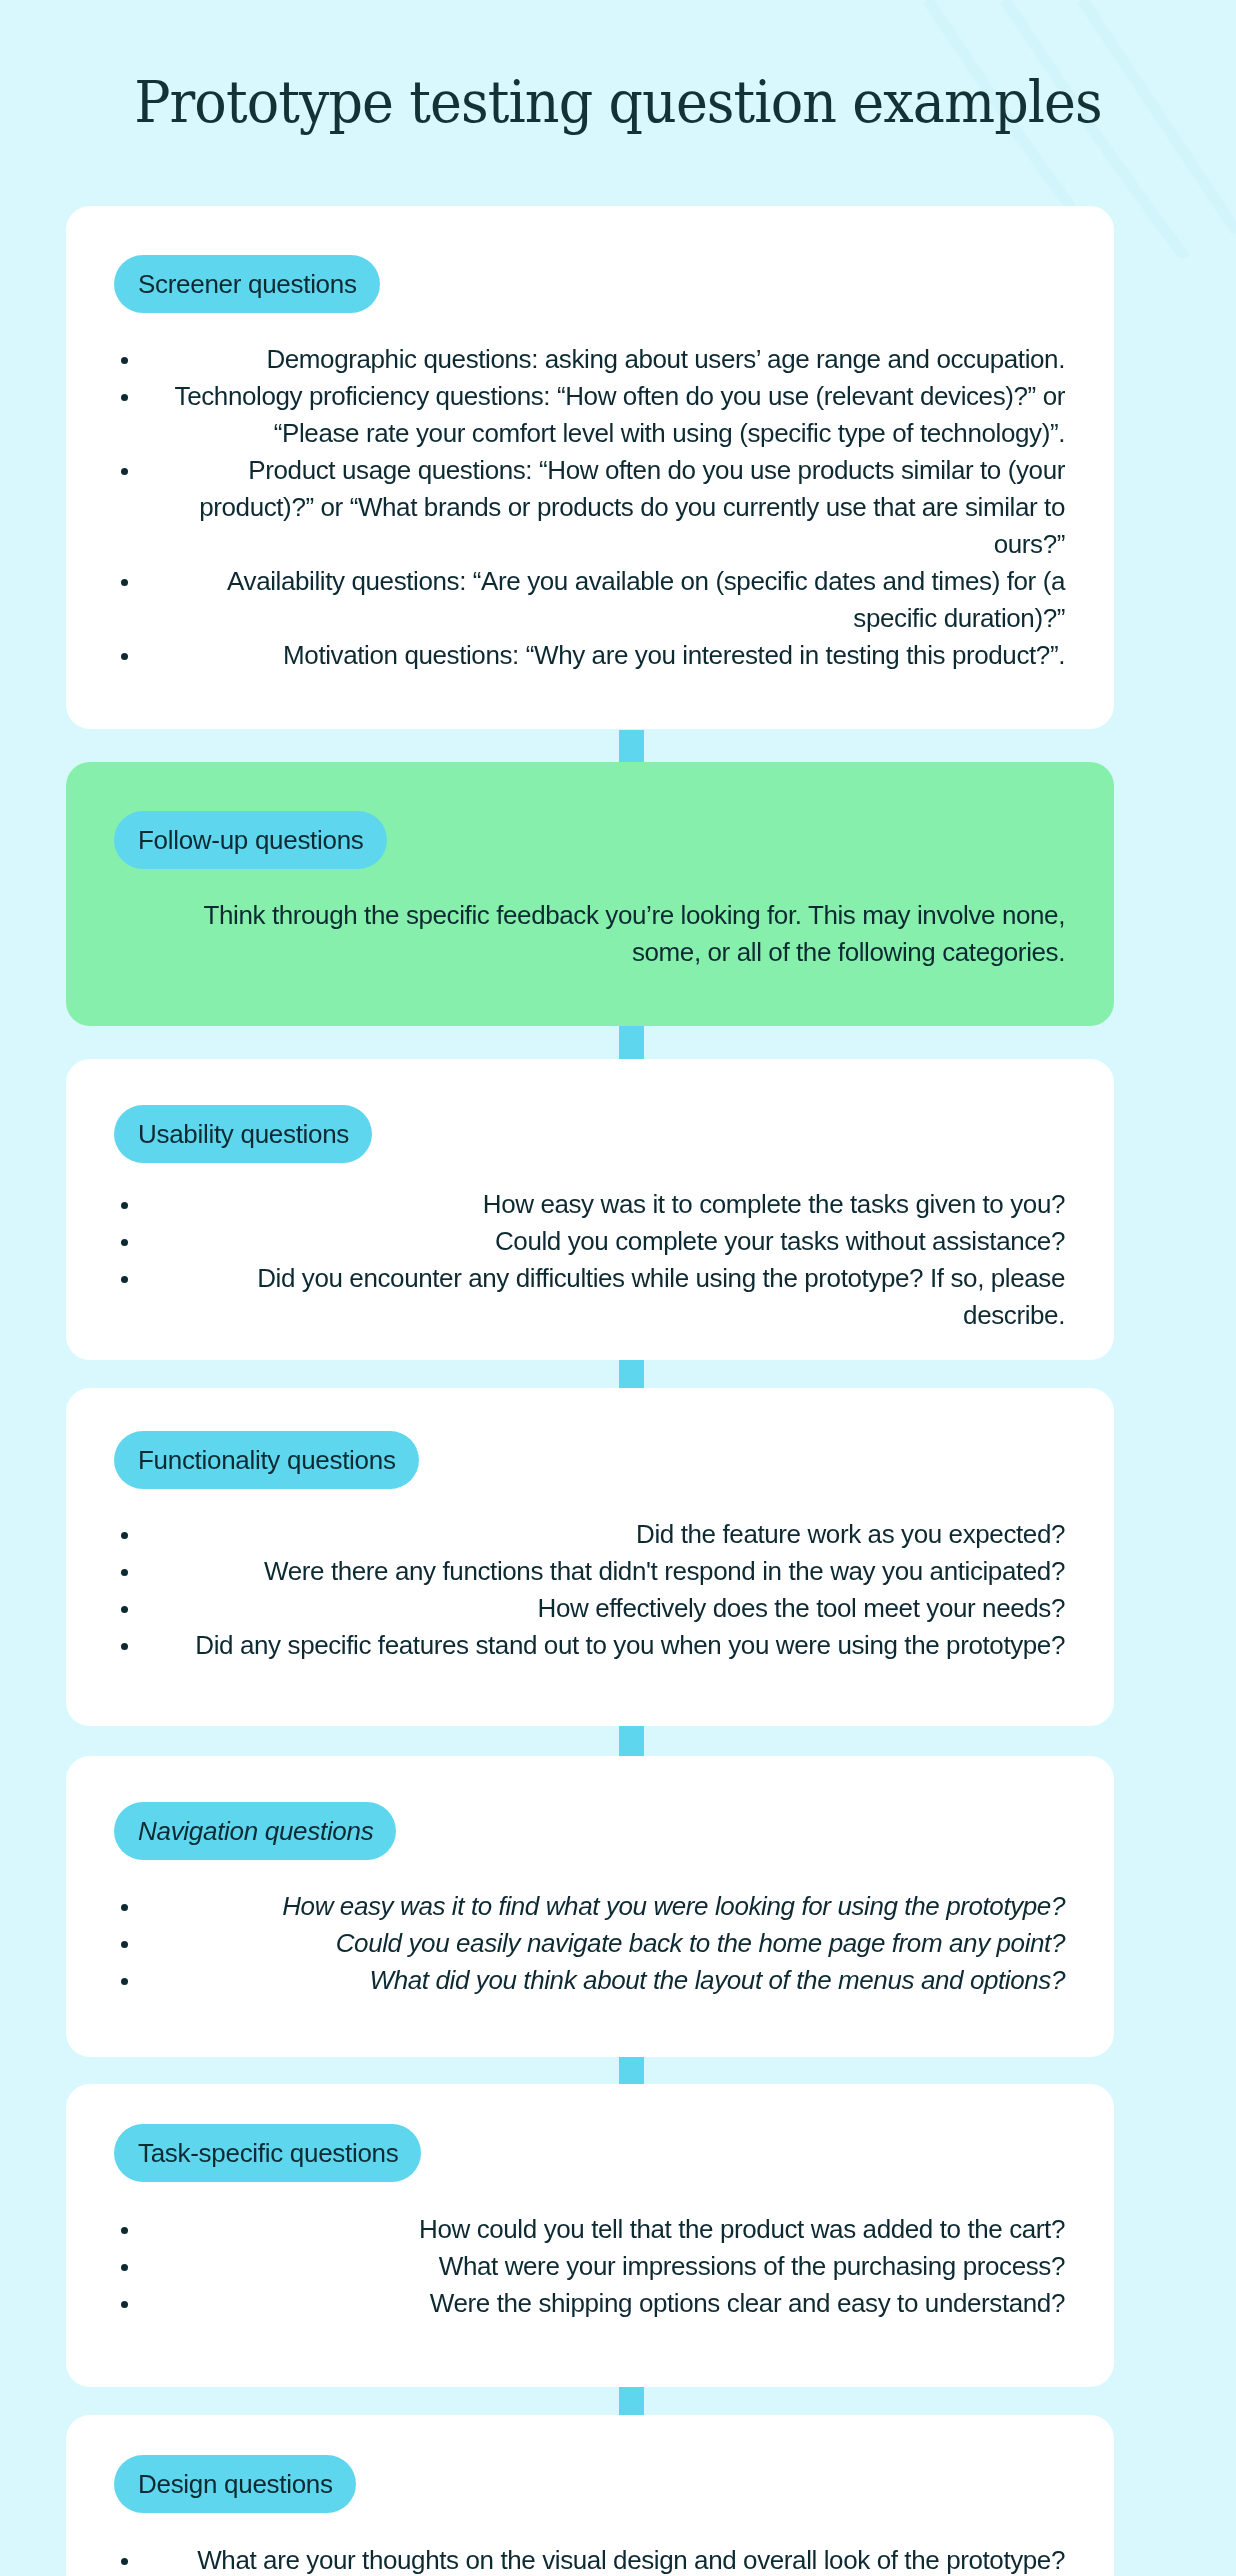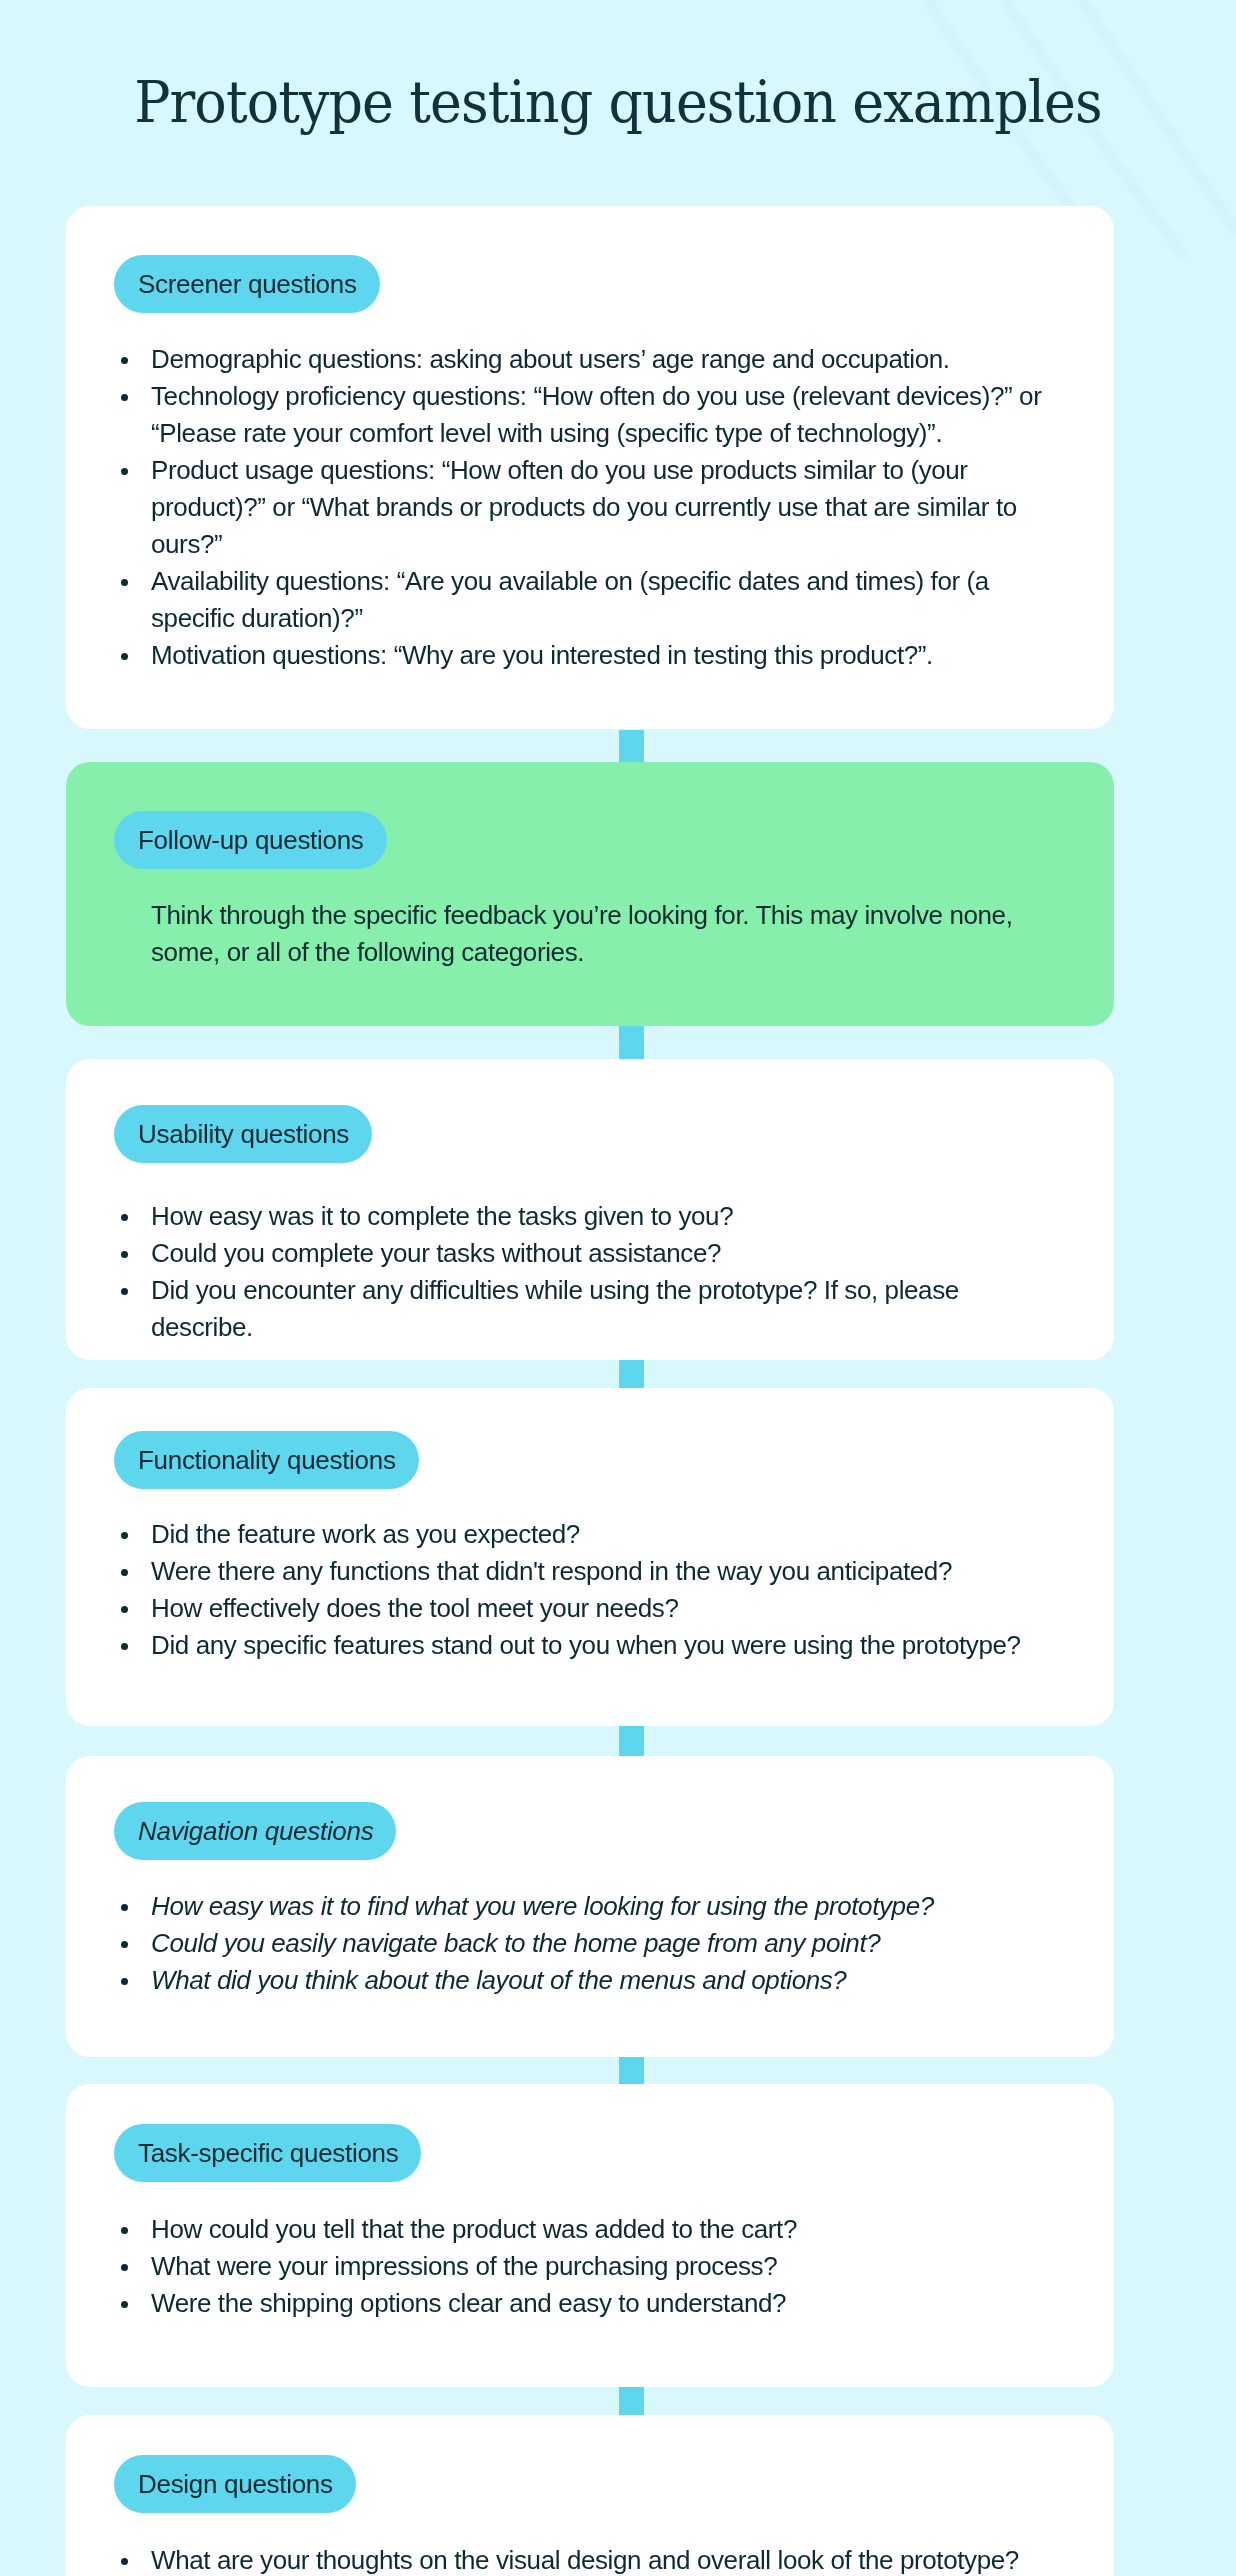--- a/index.html
+++ b/index.html
@@ -32,20 +32,21 @@
     color: #123236;
     font-weight: normal;
     transform: scaleX(0.93);
   }
   .card {
     position: absolute;
     left: 66px;
     width: 1048px;
     background: #ffffff;
     border-radius: 24px;
+    text-align: right;
   }
   .card.alt { background: #86efac; }
   .pill {
     position: absolute;
     left: 48px;
     height: 58px;
     padding: 0 23px 0 24px;
     background: #5ed6ee;
     border-radius: 29px;
     display: flex;
@@ -120,21 +121,21 @@
   <div class="connector" style="top:730px;height:33px;"></div>
 
   <section class="card alt" style="top:762px;height:264px;">
     <div class="pill" style="top:49px;">Follow-up questions</div>
     <p class="para" style="top:135px;margin-left:37px;">Think through the specific feedback you’re looking for. This may involve none, some, or all of the following categories.</p>
   </section>
   <div class="connector" style="top:1026px;height:33px;"></div>
 
   <section class="card" style="top:1059px;height:301px;">
     <div class="pill" style="top:46px;">Usability questions</div>
-    <ul class="bullets" style="top:139px;">
+    <ul class="bullets" style="top:127px;">
       <li>How easy was it to complete the tasks given to you?</li>
       <li>Could you complete your tasks without assistance?</li>
       <li>Did you encounter any difficulties while using the prototype? If so, please describe.</li>
     </ul>
   </section>
   <div class="connector" style="top:1360px;height:28px;"></div>
 
   <section class="card" style="top:1388px;height:338px;">
     <div class="pill" style="top:43px;">Functionality questions</div>
     <ul class="bullets" style="top:128px;">

